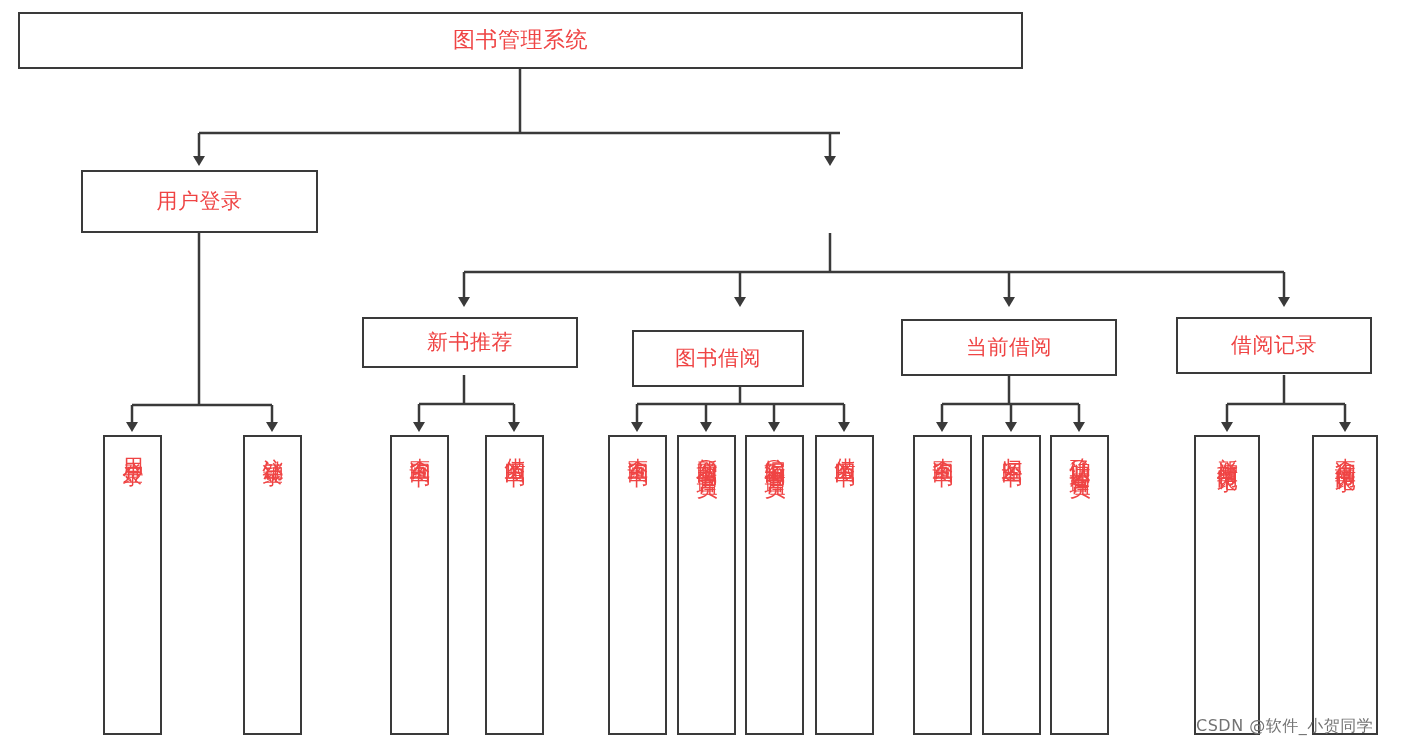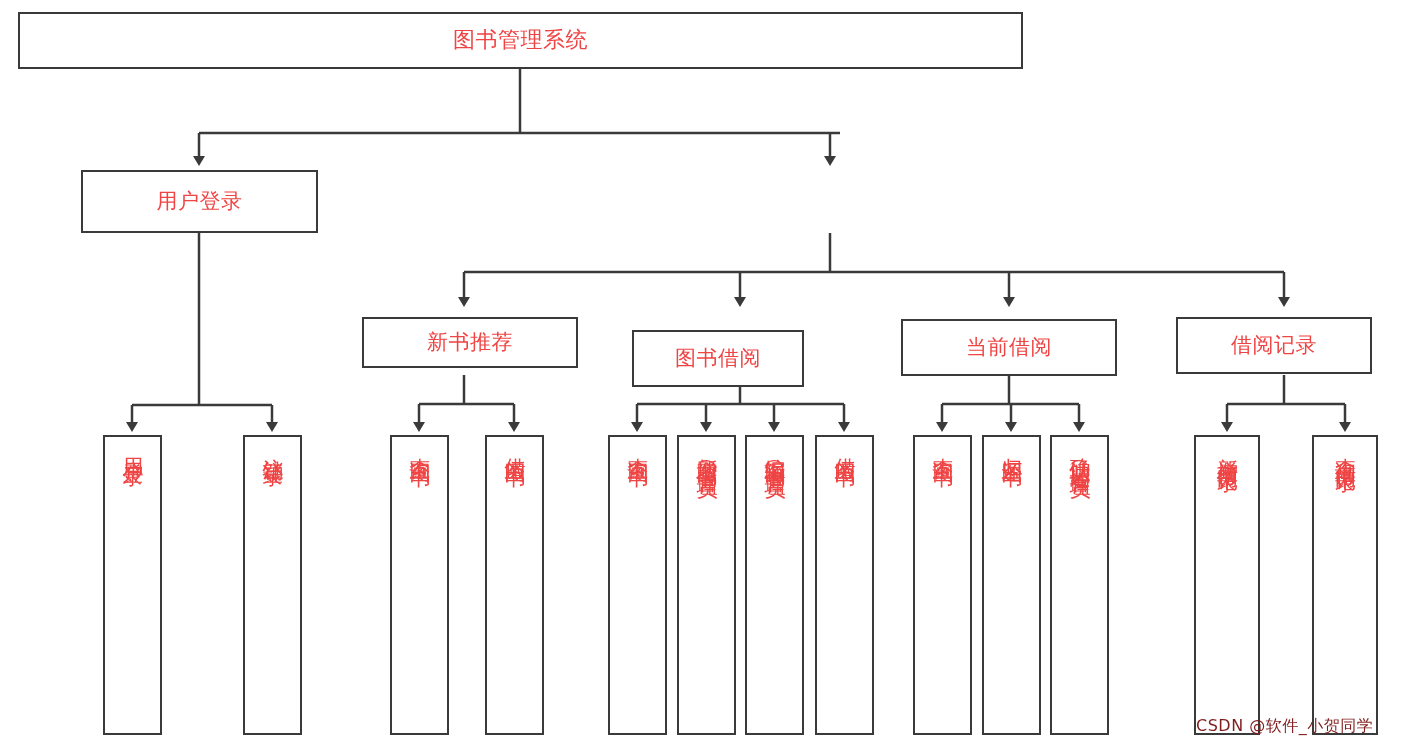--- a/index.html
+++ b/index.html
@@ -53,21 +53,21 @@
   .node.v .label{
     writing-mode:vertical-rl;
     text-orientation:upright;
     font-size:21px;
     letter-spacing:3px;
     line-height:1.0;
     display:block;
   }
   .watermark{
     position:absolute;
-    color:#7f1d1d;
+    color:#737373;
     font-size:16px;
     letter-spacing:0.5px;
     white-space:nowrap;
     user-select:none;
   }
 </style>
 </head>
 <body>
 
 <div id="canvas">

